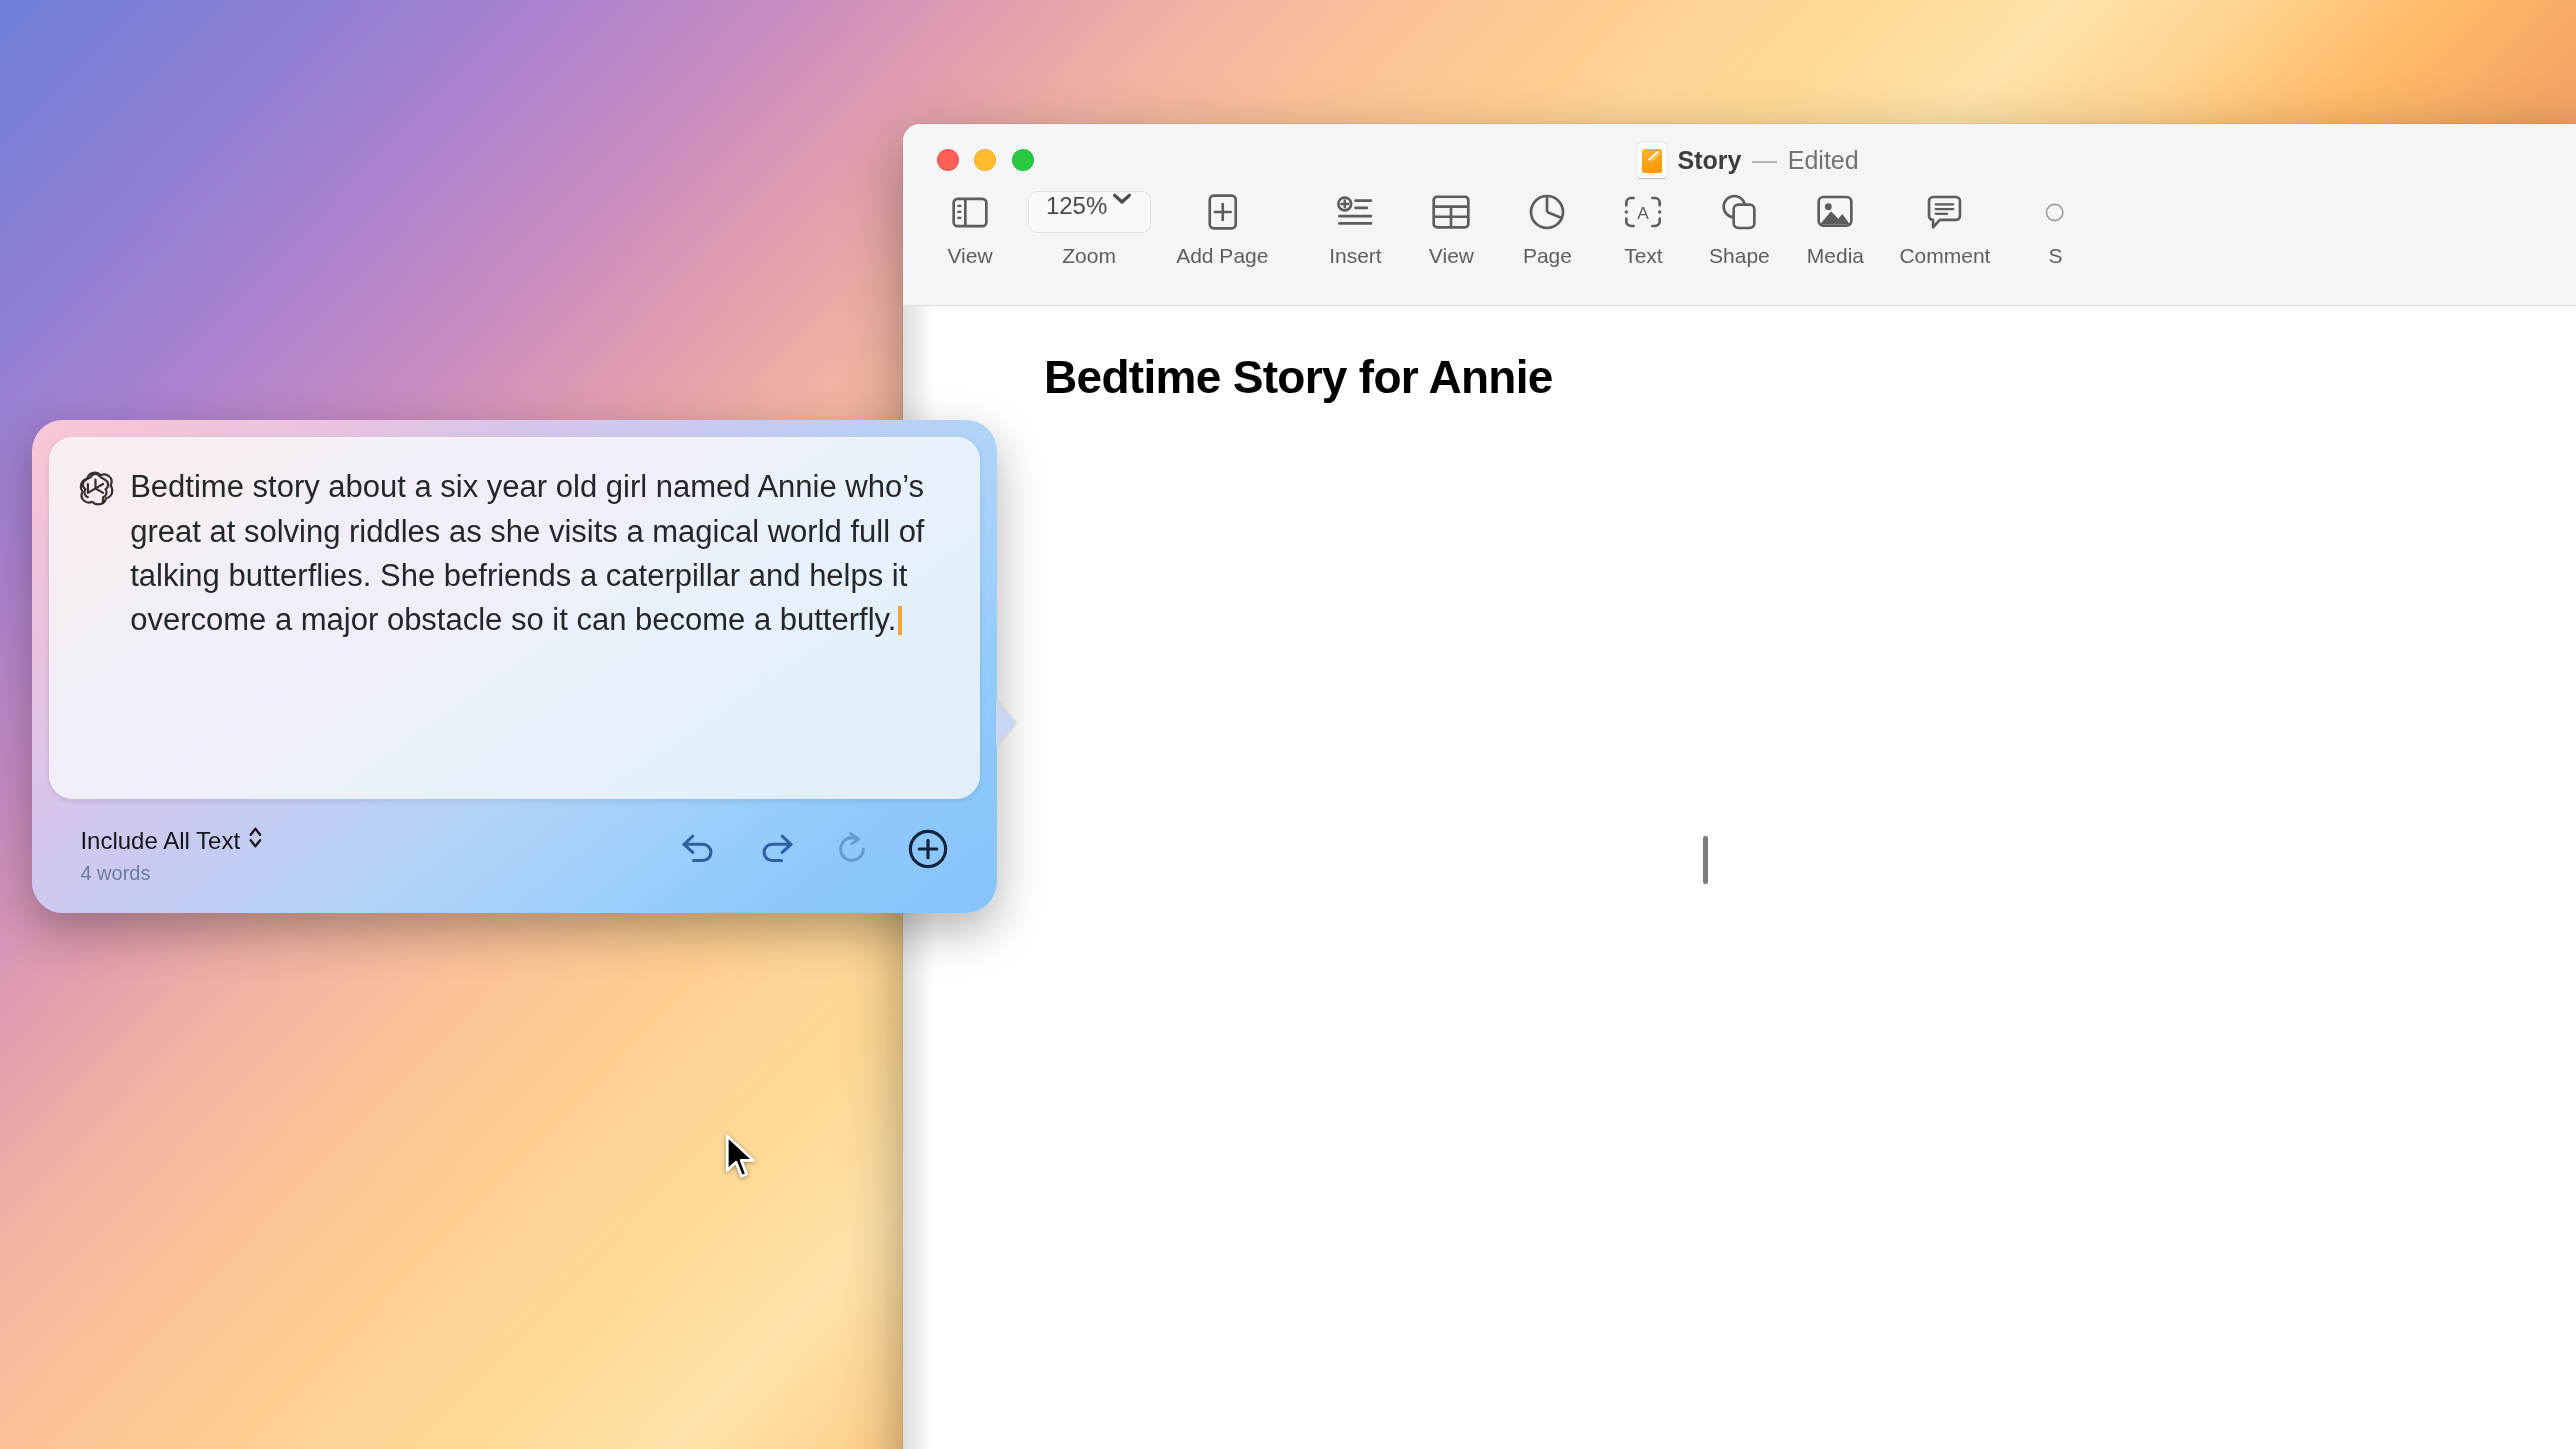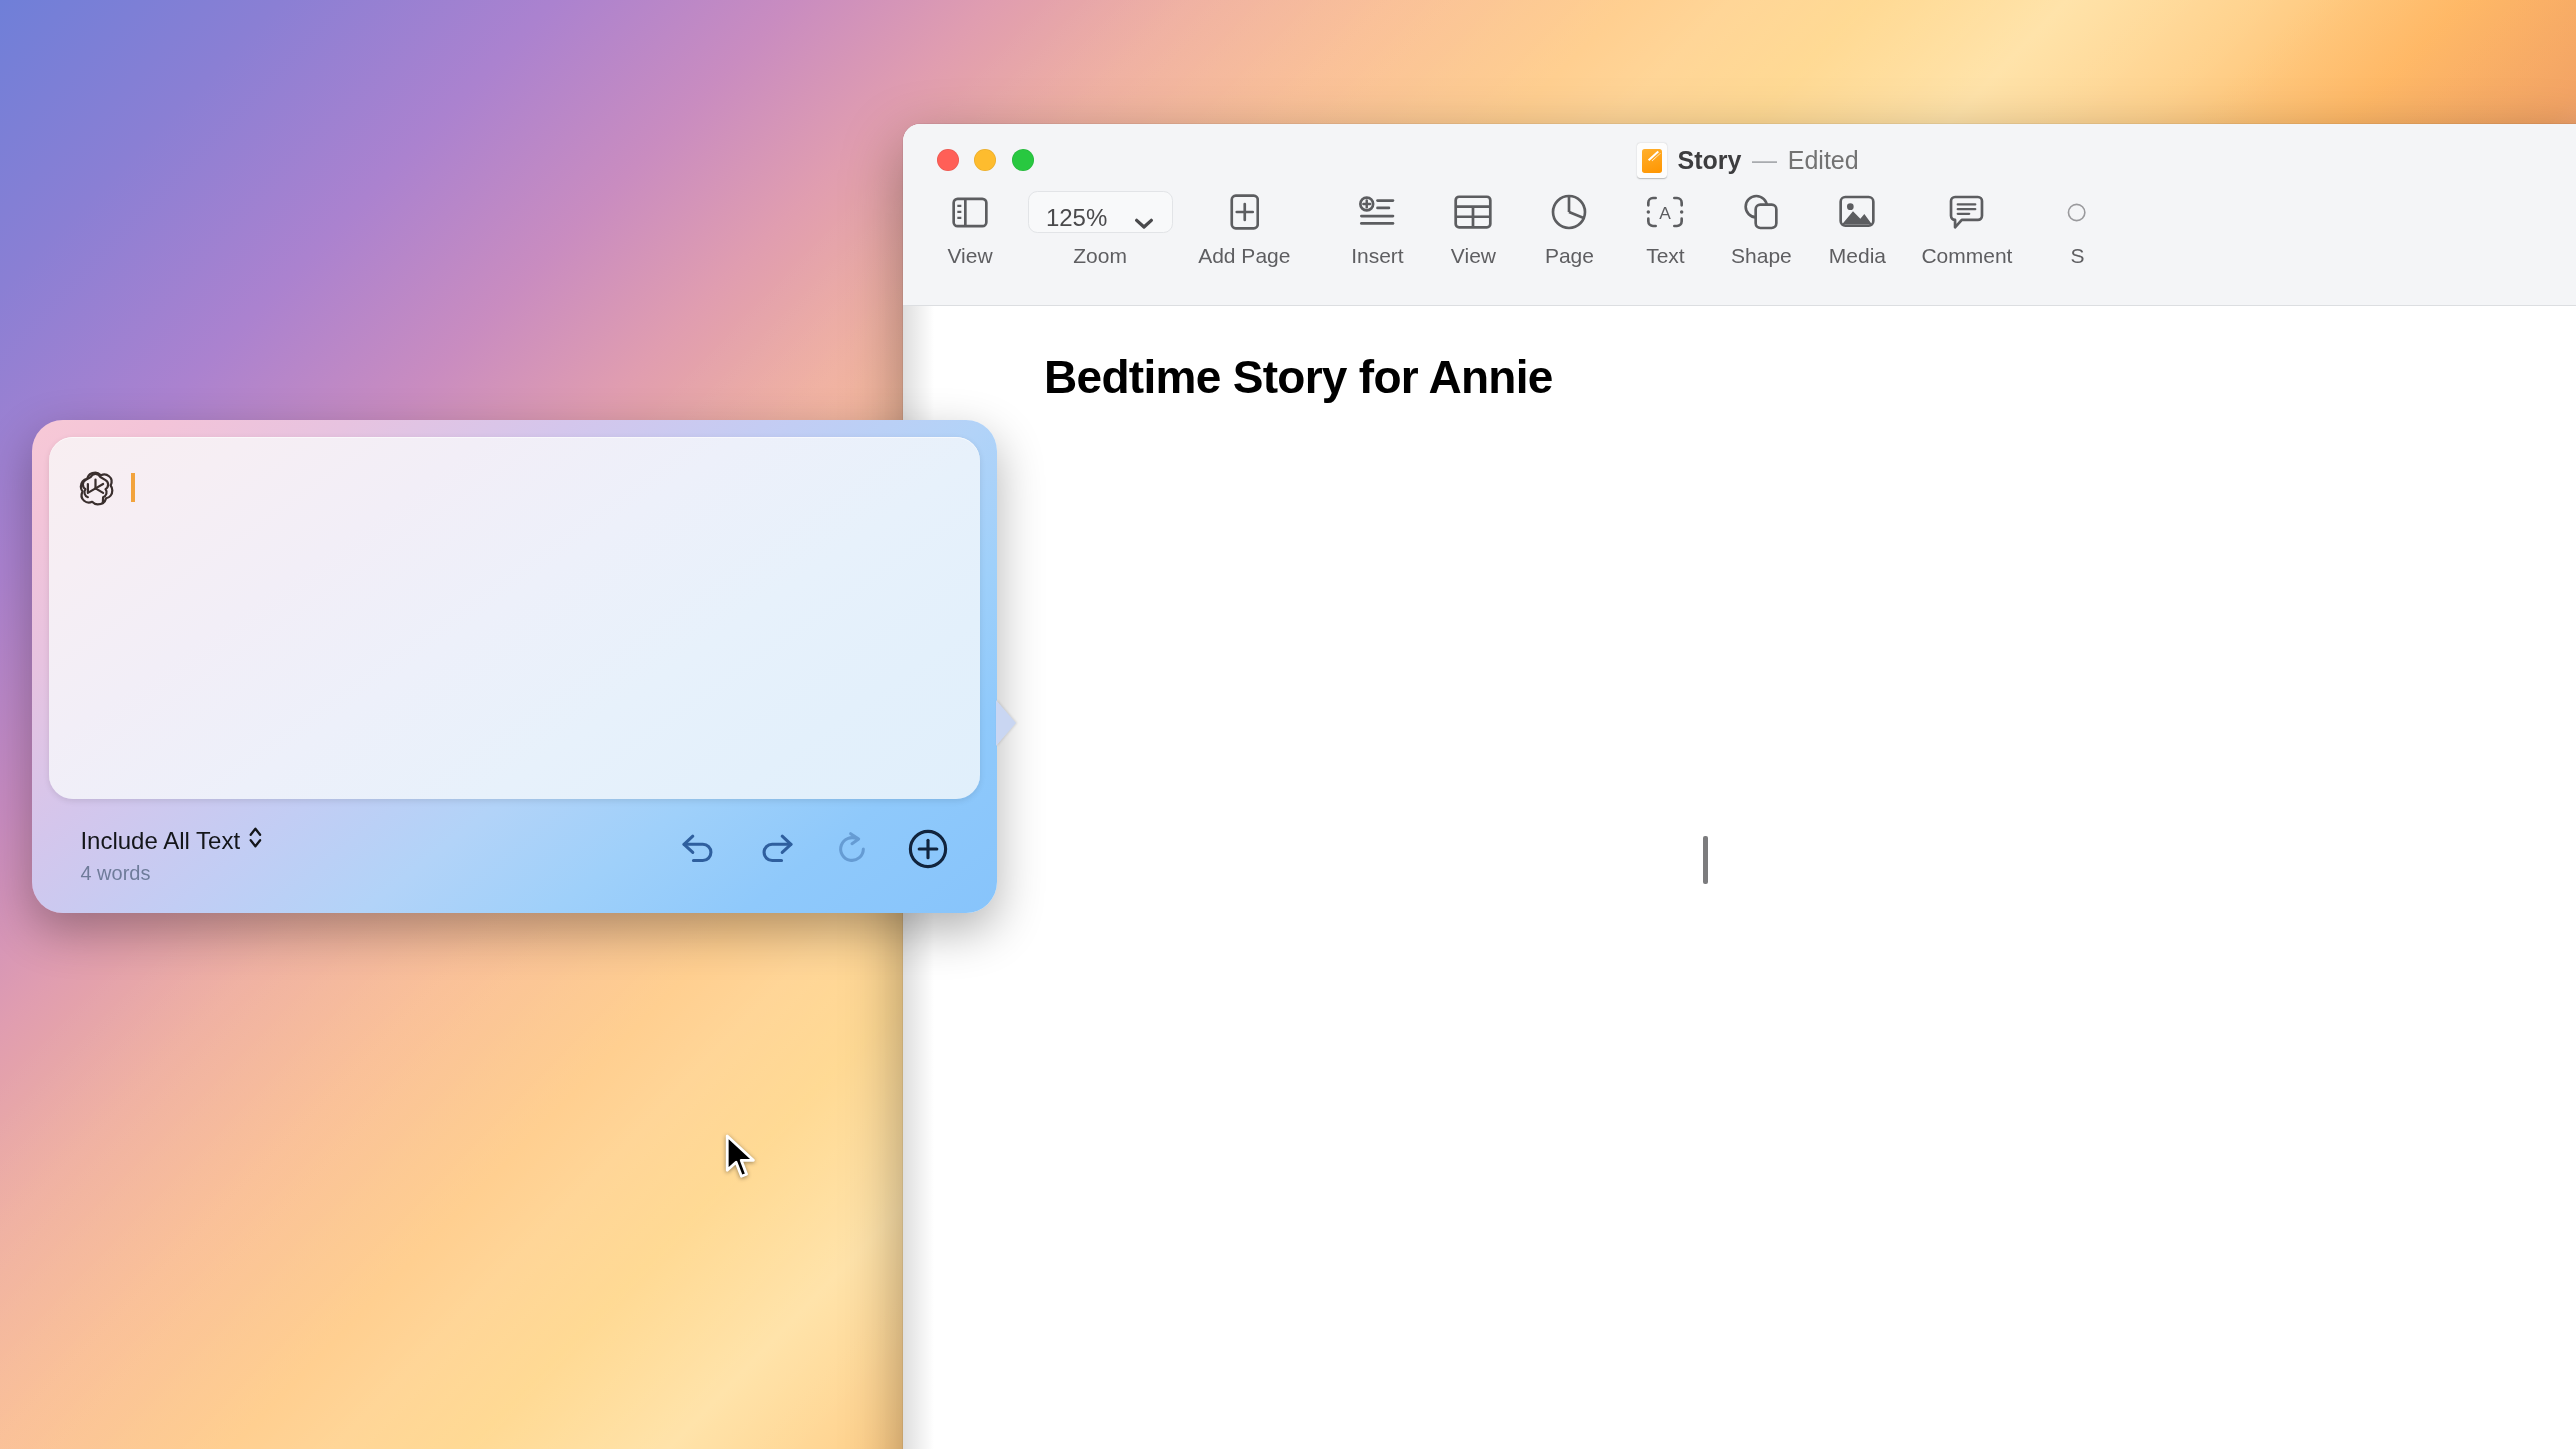--- a/index.html
+++ b/index.html
@@ -112,21 +112,21 @@
     min-width:64px;
     cursor:default;
   }
   .tb-icon {
     height:42px; display:flex; align-items:center; justify-content:center;
   }
   .tb-label {
     margin-top:11px; font-size:21px; color:#5e5e61; white-space:nowrap;
   }
   .zoom-pill {
-    display:flex; align-items:flex-end; justify-content:center; gap:27px;
+    display:flex; align-items:flex-start; justify-content:center; gap:5px;
     height:42px; padding:0 17.4px;
     border:0.7px solid #e2e4e7; border-radius:9.4px;
     background:#f8f9fa;
   }
   .zoom-pill .val { font-size:24px; color:#4a4a4c; }
   .tb-gap { width:55px; }
   .tb-gap2 { width:32px; }
   .tb-gap3 { width:25.5px; }
 
   
@@ -444,21 +444,21 @@
                    c3.9-.8 6.7-4.2 6.7-8.4 0-2.0-.7-3.9-1.8-5.3
                    c1.7-3.6 1.1-7.7-1.7-10.0 C33.1 5.7 29.7 5.4 26.9 6.7
                    C25.0 5.0 23.4 3.8 21 3.8 Z"></path>
           <path d="M21 11.4 L21 20.9 L29.2 25.7"></path>
           <path d="M21 20.9 L12.8 25.7 L12.8 16.2"></path>
           <path d="M21 20.9 L29.2 16.2"></path>
         </g>
       </svg>
     </div>
     <div id="prompt-text">
-      <span class="caret"></span>
+      <span>Bedtime story about a six year old girl named Annie who’s great at solving riddles as she visits a magical world full of talking butterflies. She befriends a caterpillar and helps it overcome a major obstacle so it can become a butterfly.</span><span class="caret"></span>
     </div>
   </div>
 
   <div id="popover-footer">
     <div class="footer-left">
       <div id="include-select">
         <span>Include All Text</span>
         <span>
           <svg width="14.8" height="23" viewBox="0 0 22 34">
             <polyline points="4,13 11,4 18,13" fill="none" stroke="#14161a" stroke-width="3.4" stroke-linecap="round" stroke-linejoin="round"></polyline>

